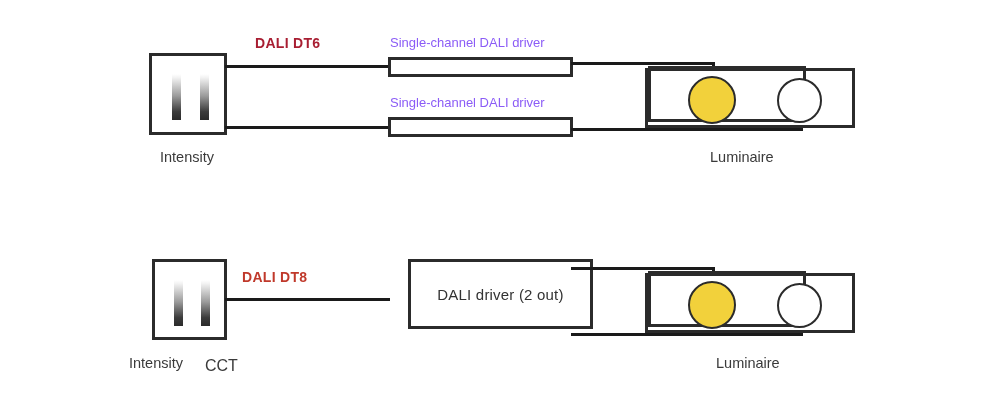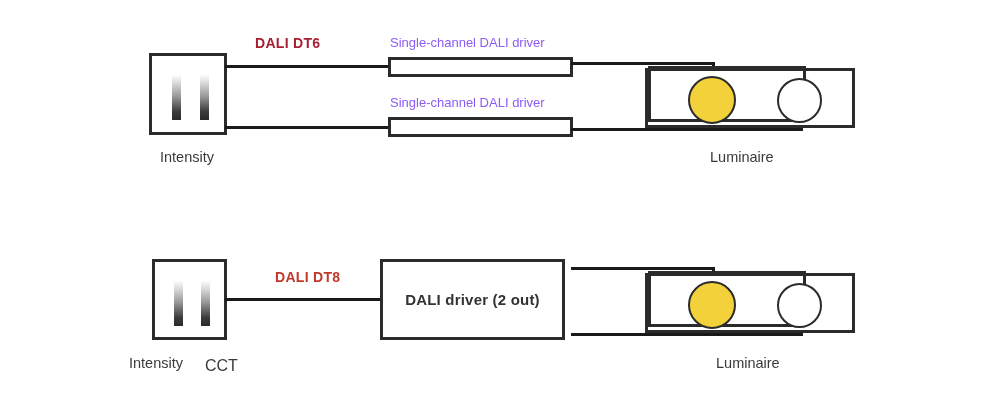--- a/index.html
+++ b/index.html
@@ -145,32 +145,32 @@
 
     <div class="lum-outer" style="left:645px; top:68px; width:210px; height:60px;"></div>
     <div class="lum-inner" style="left:648px; top:66px; width:158px; height:56px;"></div>
     <div class="lamp" style="left:688px; top:76px; width:48px; height:48px; background:#F2D13B;"></div>
     <div class="lamp" style="left:777px; top:78px; width:45px; height:45px; background:#ffffff;"></div>
     <div class="label label-under" style="left:710px; top:150px;">Luminaire</div>
   </div>
 
   <div class="abs" style="left:0;top:0;width:1000px;height:408px;">
 
-    <div class="label label-bus" style="left:275px; top:270px; color:#C0392B;">DALI DT8</div>
+    <div class="label label-bus" style="left:242px; top:270px; color:#C0392B;">DALI DT8</div>
 
     <div class="ctrl-box" style="left:152px; top:259px; width:75px; height:81px;">
       <div class="slider-bar" style="left:19px; top:18px; height:46px;"></div>
       <div class="slider-bar" style="left:46px; top:18px; height:46px;"></div>
     </div>
     <div class="label label-under" style="left:129px; top:356px;">Intensity</div>
     <div class="label label-under small" style="left:205px; top:358px;">CCT</div>
 
     <div class="wire-h" style="left:225px; top:298px; width:165px;"></div>
 
-    <div class="driver-box tall" style="left:380px; top:259px; width:185px; height:81px;font-weight:bold;">
+    <div class="driver-box tall" style="left:408px; top:259px; width:185px; height:70px;">
       <span class="driver-inner-label">DALI driver (2 out)</span>
     </div>
 
     <div class="wire-h" style="left:571px; top:267px; width:143px;"></div>
     <div class="wire-v" style="left:712px; top:267px; height:24px;"></div>
 
     <div class="wire-h" style="left:571px; top:333px; width:232px;"></div>
     <div class="wire-v" style="left:800px; top:319px; height:16px;"></div>
 
     <div class="lum-outer" style="left:645px; top:273px; width:210px; height:60px;"></div>

